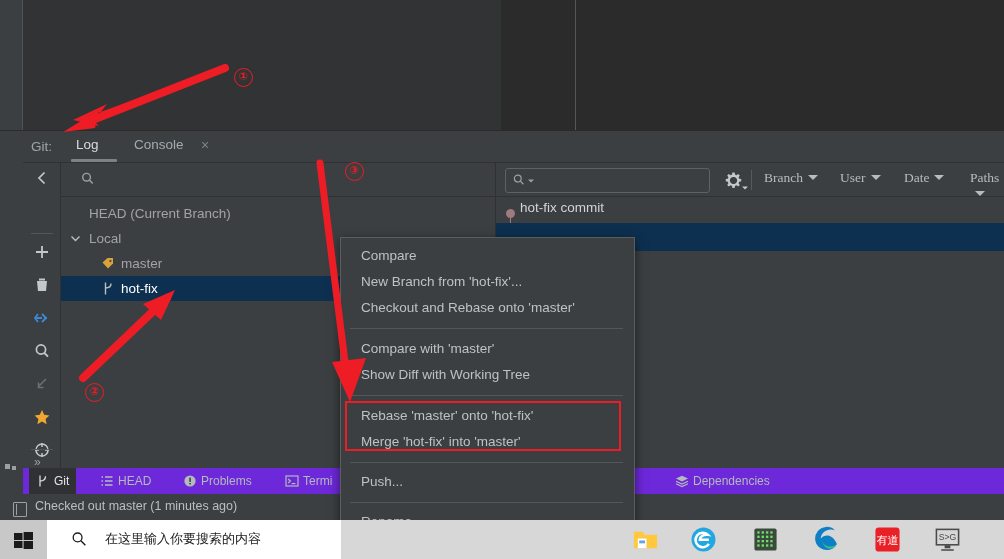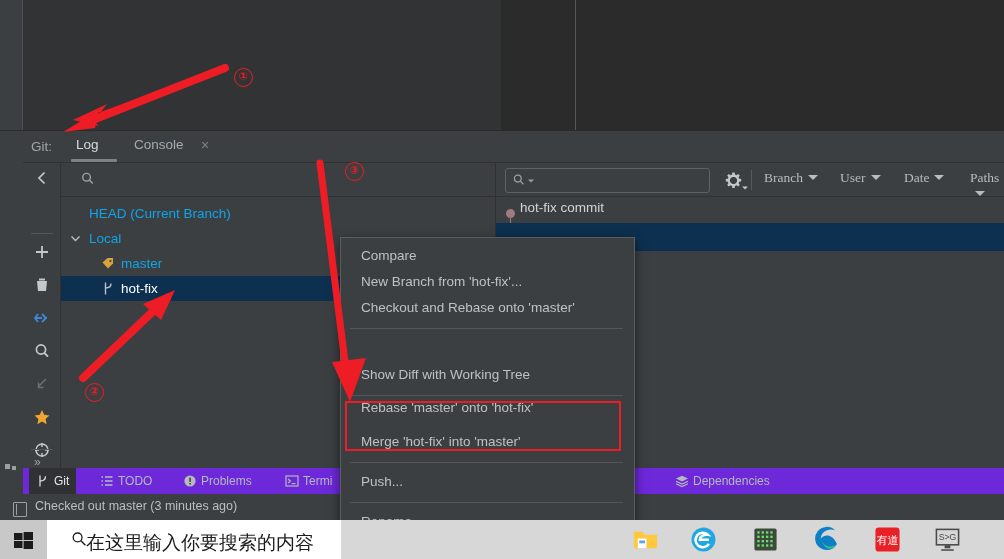--- a/index.html
+++ b/index.html
@@ -41,21 +41,21 @@
   .gticon{position:absolute;left:10px;width:18px;height:18px;}
   #gt-rule{position:absolute;left:8px;top:70px;width:22px;height:1px;background:#53575a;}
   #gt-rule2{position:absolute;left:8px;top:286px;width:22px;height:1px;background:#53575a;}
 
   
   #branch-panel{position:absolute;left:38px;top:32px;width:434px;height:305px;background:#3c3f41;}
   #branch-search{position:absolute;left:0;top:0;width:434px;height:33px;background:#3c3f41;}
   #branch-search-sep{position:absolute;left:0;top:33px;width:434px;height:1px;background:#2f3133;}
   #branch-panel-divider{position:absolute;left:472px;top:32px;width:1px;height:305px;background:#2f3133;}
   .tree-row{position:absolute;left:0;width:434px;height:25px;}
-  .tree-label{position:absolute;color:#0ea5e9;font-size:13.5px;line-height:25px;}
+  .tree-label{position:absolute;color:#a3a3a3;font-size:13.5px;line-height:25px;}
   #row-hotfix{background:#0d3050;}
 
   
   #log-panel{position:absolute;left:473px;top:32px;width:508px;height:305px;background:#3c3f41;}
   #log-toolbar{position:absolute;left:0;top:0;width:508px;height:33px;font-family:Liberation Serif, serif;}
   #log-search-box{
     position:absolute;left:9px;top:5px;width:203px;height:23px;
     background:#3c3f41;border:1px solid #5e6265;border-radius:3px;
   }
   #log-toolbar-sep{position:absolute;left:0;top:33px;width:508px;height:1px;background:#2f3133;}
@@ -101,21 +101,21 @@
     border:2px solid #ee1c24;pointer-events:none;
   }
   .underline-first{text-decoration:underline;}
 
   
   #taskbar{left:0;top:520px;width:1004px;height:39px;background:#d7d7d7;}
   #start-btn{position:absolute;left:0;top:0;width:47px;height:39px;background:#c8c8c8;}
   #start-glyph{position:absolute;left:14px;top:12px;width:19px;height:17px;}
   #search-box{position:absolute;left:47px;top:0;width:294px;height:39px;background:#fff;}
   #search-glyph{position:absolute;left:24px;top:11px;width:16px;height:16px;}
-  #search-text{position:absolute;left:39px;top:10px;color:#1c1c1c;font-size:19px;white-space:nowrap;}
+  #search-text{position:absolute;left:58px;top:10px;color:#1c1c1c;font-size:13px;white-space:nowrap;}
   .tbicon{position:absolute;top:6px;width:27px;height:27px;}
 
   
   .annot-num{
     position:absolute;width:17px;height:17px;border:1.4px solid #ee1c24;border-radius:50%;
     color:#ee1c24;font-size:11px;line-height:15px;text-align:center;font-weight:bold;
   }
   svg.ann{position:absolute;pointer-events:none;}
 </style>
 </head>
@@ -272,21 +272,21 @@
 <div class="abs" id="bottom-bar">
   <div class="bbtn" id="bbtn-git" style="left:6px;">
     <svg class="bbtn-ico" viewBox="0 0 14 14">
       <path d="M4 1.5 V12.5 M4 7 C7.5 7 9.5 5 9.5 2.2" fill="none" stroke="#d8dbdd" stroke-width="1.3"></path>
     </svg><span>Git</span>
   </div>
   <div class="bbtn" style="left:77px;">
     <svg class="bbtn-ico" viewBox="0 0 14 14">
       <path d="M1.5 3 H3 M1.5 7 H3 M1.5 11 H3" stroke="#b4babd" stroke-width="1.6"></path>
       <path d="M5 3 H12.5 M5 7 H12.5 M5 11 H12.5" stroke="#b4babd" stroke-width="1.3"></path>
-    </svg><span>TODO</span>
+    </svg><span>HEAD</span>
   </div>
   <div class="bbtn" style="left:160px;">
     <svg class="bbtn-ico" viewBox="0 0 14 14">
       <circle cx="7" cy="7" r="5.6" fill="#b4babd"></circle>
       <rect x="6.3" y="3.6" width="1.5" height="4.4" fill="#3c3f41"></rect>
       <rect x="6.3" y="9" width="1.5" height="1.5" fill="#3c3f41"></rect>
     </svg><span>Problems</span>
   </div>
   <div class="bbtn" style="left:262px;text-align:right;">
     <svg class="bbtn-ico" viewBox="0 0 14 14">
@@ -301,43 +301,46 @@
       <path d="M1 7.2 L7 10 L13 7.2" fill="none" stroke="#b4babd" stroke-width="1.2"></path>
       <path d="M1 9.8 L7 12.6 L13 9.8" fill="none" stroke="#b4babd" stroke-width="1.2"></path>
     </svg><span>Dependencies</span>
   </div>
 </div>
 <div class="abs" id="bottom-bar-div"></div>
 
 <div class="abs" id="status-bar-top"></div>
 <div class="abs" id="status-bar">
   <div id="status-icon"></div>
-  <div id="status-text">Checked out master (3 minutes ago)</div>
+  <div id="status-text">Checked out master (1 minutes ago)</div>
 </div>
 
 <div class="abs" id="context-menu">
   <div class="mi" style="top:7px;">
     <span>Compare</span>
     </div>
   <div class="mi" style="top:33px;">
     <span>New Branch from 'hot-fix'...</span>
     </div>
   <div class="mi" style="top:59px;">
     <span>Checkout and Rebase onto 'master'</span>
     </div>
 
   <div class="msep" style="top:90px;"></div>
 
+  <div class="mi" style="top:100px;">
+    <span>Compare with 'master'</span>
+    </div>
   <div class="mi" style="top:126px;">
     <span>Show Diff with Working Tree</span>
     </div>
 
   <div class="msep" style="top:157px;"></div>
 
-  <div class="mi" style="top:159px;">
+  <div class="mi" style="top:167px;">
     <span>Rebase 'master' onto 'hot-fix'</span>
     </div>
   <div class="mi" style="top:193px;">
     <span>Merge 'hot-fix' into 'master'</span>
     </div>
 
   <div class="msep" style="top:224px;"></div>
 
   <div class="mi" style="top:233px;">
     <span>Push...</span>

